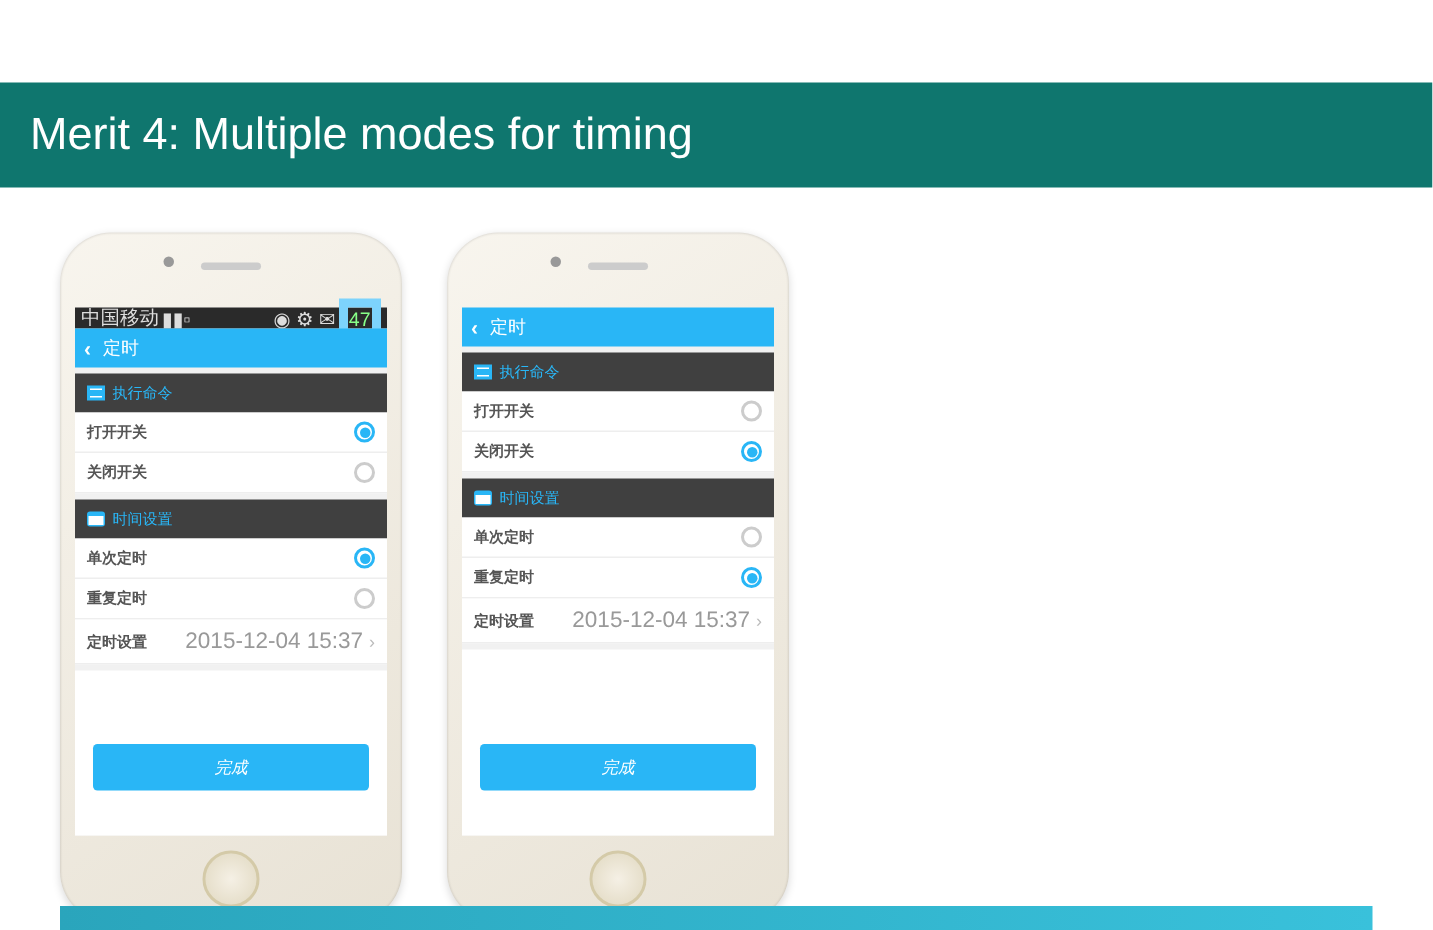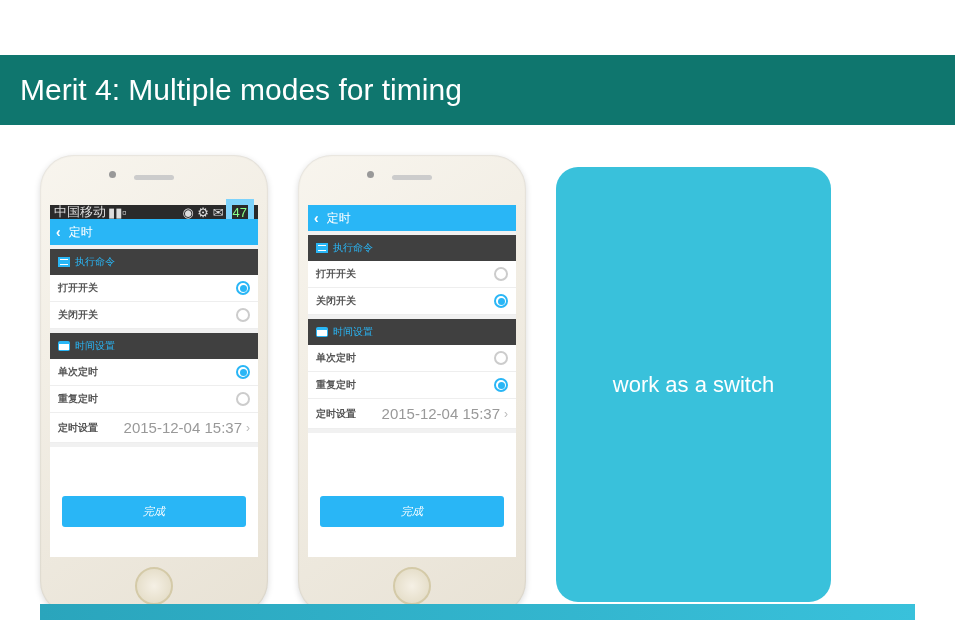--- a/index.html
+++ b/index.html
@@ -138,19 +138,16 @@
           <span class="val">2015-12-04 15:37</span>
           <span class="chev">›</span>
         </div>
       <div class="done-wrap">
         <div class="done-btn"><span>完成</span></div>
       </div>
     </div>
     <div class="home-btn"></div>
   </div>
 
-  <div class="card">
-    <span>work as a switch</span>
-  </div>
 
 </div>
 
 <div class="footer-stripe"></div>
 
 </body></html>

